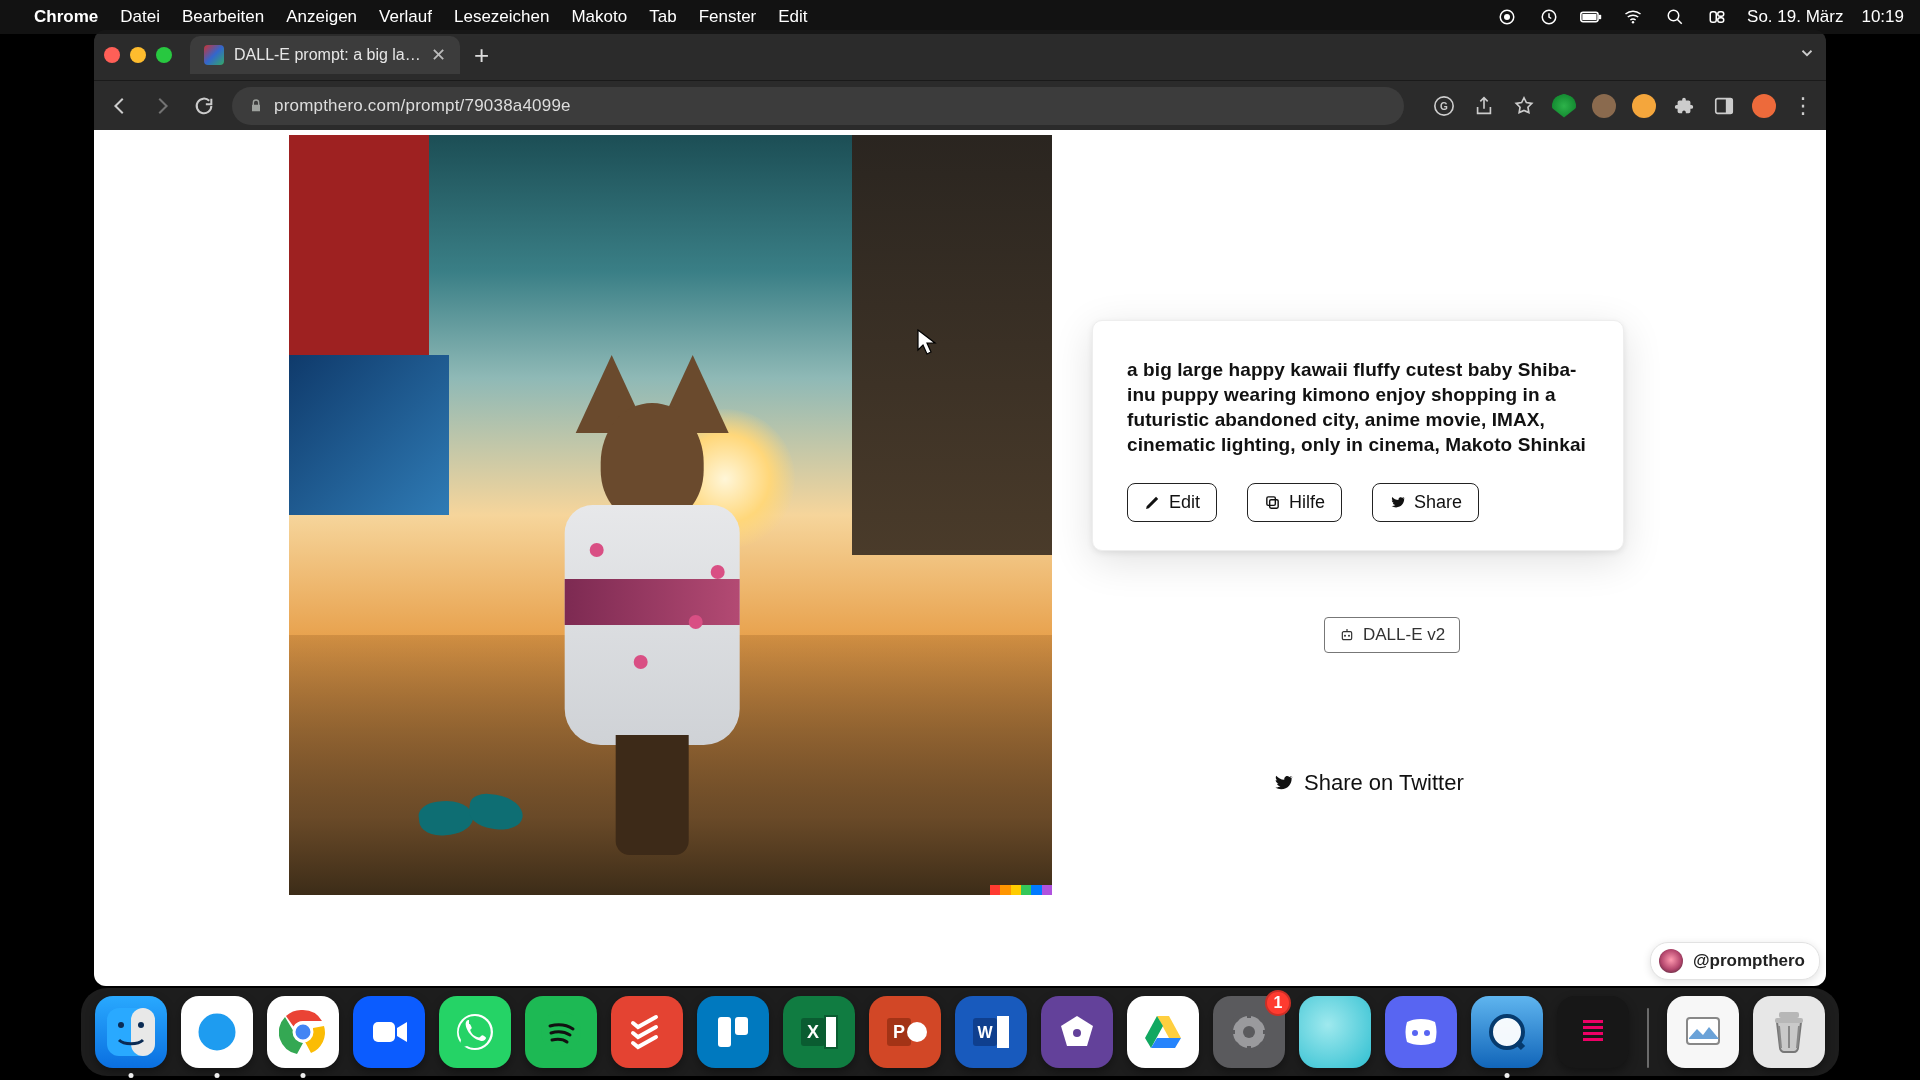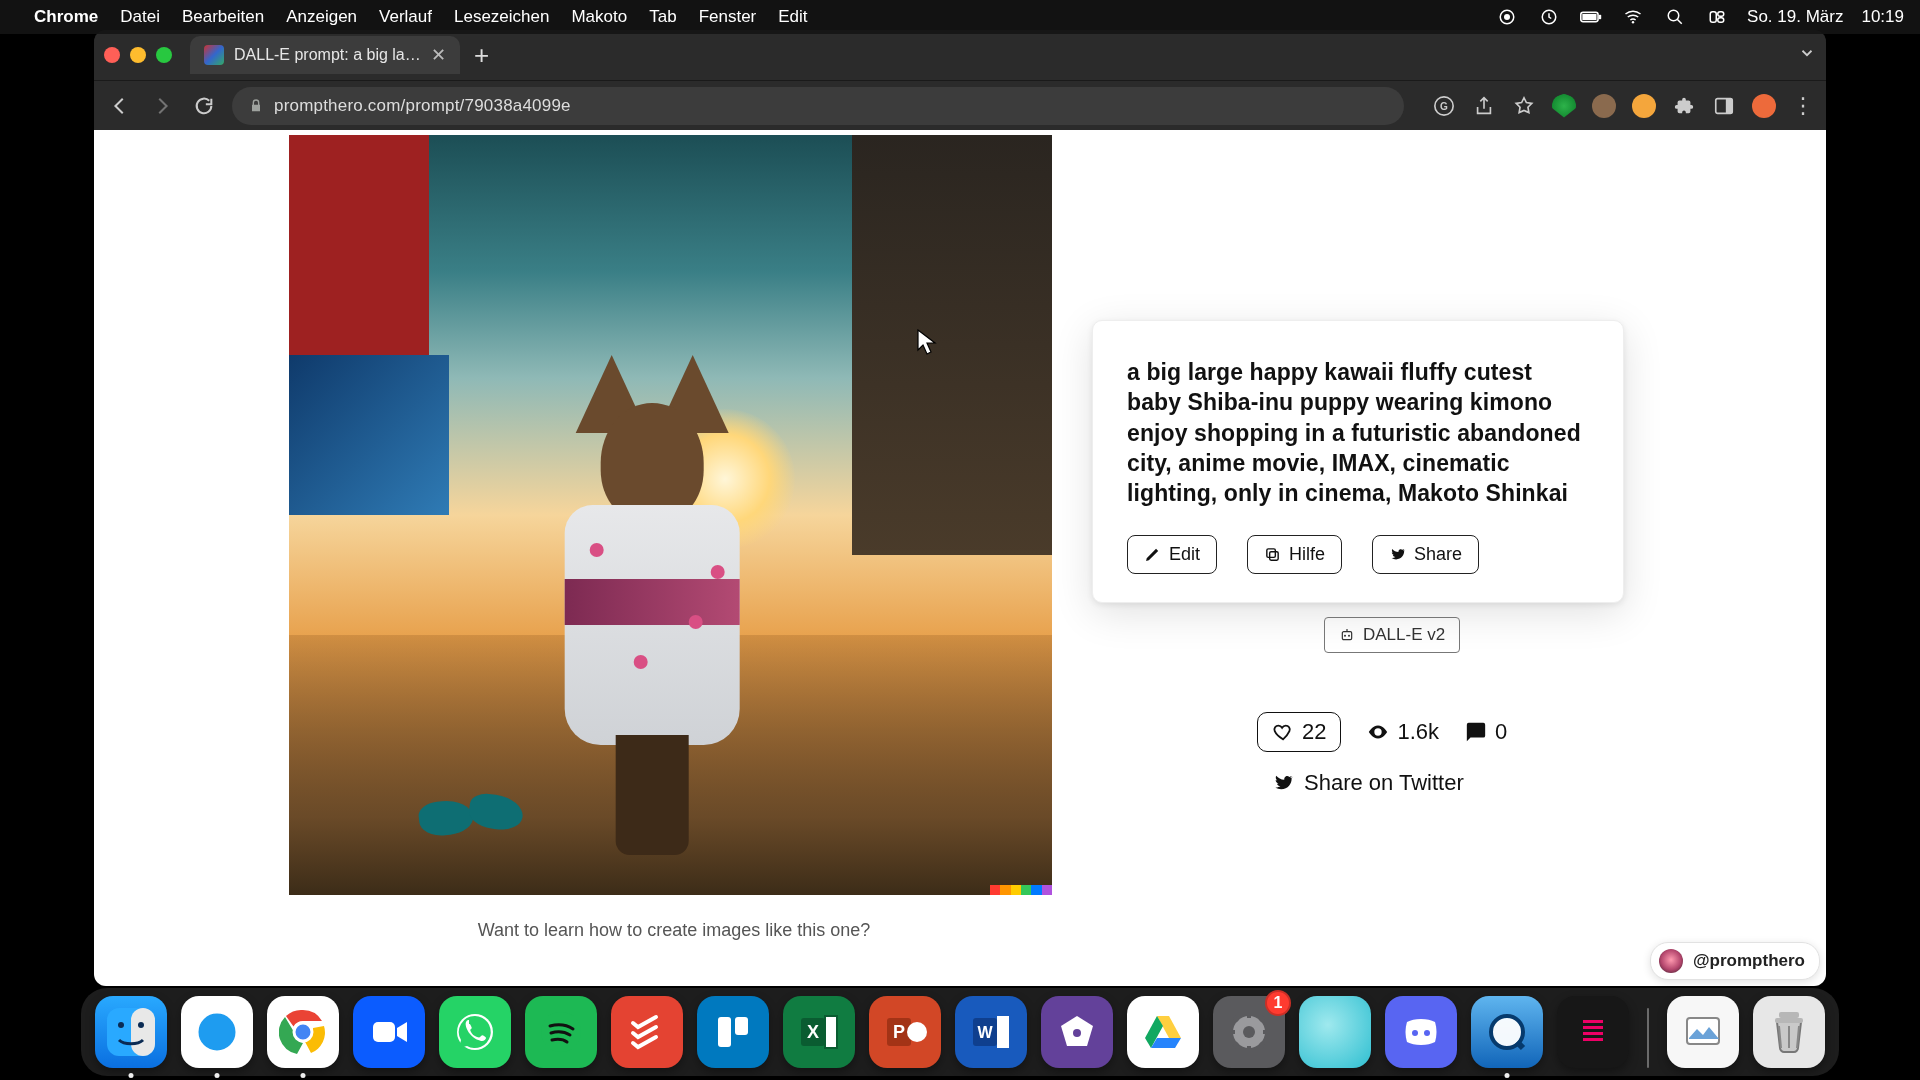--- a/index.html
+++ b/index.html
@@ -60,21 +60,21 @@
 .hero-image .shoes{position:absolute;left:130px;bottom:60px;width:120px;height:50px;}
 .hero-image .shoes span{position:absolute;width:54px;height:34px;background:#0e6e73;border-radius:40% 60% 50% 50%;}
 .hero-image .shoes span:nth-child(1){left:0;bottom:0;transform:rotate(-6deg);}
 .hero-image .shoes span:nth-child(2){left:50px;bottom:6px;transform:rotate(8deg);}
 .hero-image .stripe{position:absolute;right:0;bottom:0;height:10px;width:62px;display:flex;}
 .hero-image .stripe i{flex:1;}
 .hero-image .cursor{position:absolute;left:628px;top:194px;width:20px;height:26px;}
 .hero-image .cursor svg{width:100%;height:100%;}
 
 .prompt-card{position:absolute;left:998px;top:190px;width:532px;background:#fff;border:1px solid #eee;border-radius:10px;box-shadow:0 10px 40px rgba(0,0,0,.12),0 2px 6px rgba(0,0,0,.08);padding:36px 34px 28px;}
-.prompt-text{font-size:23px;font-weight:700;line-height:1.32;color:#111;letter-spacing:.1px;}
+.prompt-text{font-size:19px;font-weight:700;line-height:1.32;color:#111;letter-spacing:.1px;}
 .card-actions{display:flex;gap:30px;margin-top:26px;}
 .btn{display:inline-flex;align-items:center;gap:8px;border:1.5px solid #222;border-radius:8px;padding:8px 16px;font-size:18px;color:#111;background:#fff;}
 .btn svg{width:17px;height:17px;}
 
 .model-chip{position:absolute;left:1230px;top:487px;border:1.5px solid #777;border-radius:4px;padding:7px 14px;font-size:17px;color:#333;display:inline-flex;align-items:center;gap:8px;}
 .model-chip svg{width:16px;height:16px;}
 
 .stats-row{position:absolute;left:1163px;top:582px;display:flex;align-items:center;gap:26px;font-size:22px;color:#111;}
 .like-pill{display:inline-flex;align-items:center;gap:8px;border:1.8px solid #111;border-radius:10px;padding:6px 14px;}
 .stat{display:inline-flex;align-items:center;gap:8px;}
@@ -327,49 +327,28 @@
       <div class="model-chip">
         <svg viewBox="0 0 24 24">
             <rect x="5" y="7" width="14" height="12" rx="2" fill="none" stroke="#333" stroke-width="1.8"></rect>
             <circle cx="9" cy="13" r="1.5" fill="#333"></circle>
             <circle cx="15" cy="13" r="1.5" fill="#333"></circle>
             <path d="M12 3v4" stroke="#333" stroke-width="1.8"></path>
           </svg>
         <span>DALL-E v2</span>
       </div>
 
-      <div class="stats-row">
-        <div class="like-pill">
-          <svg viewBox="0 0 24 24">
-              <path fill="none" stroke="#111" stroke-width="2" d="M12 20s-7-4.5-9-9c-1.4-3.1 1-6 4-6 2 0 3.3 1.2 4 2.4C11.7 6.2 13 5 15 5c3 0 5.4 2.9 4 6-2 4.5-7 9-7 9z"></path>
-            </svg>
-          <span>22</span>
-        </div>
-        <div class="stat">
-          <svg viewBox="0 0 24 24">
-              <path fill="#111" d="M12 5C6 5 2 12 2 12s4 7 10 7 10-7 10-7-4-7-10-7zm0 11a4 4 0 1 1 0-8 4 4 0 0 1 0 8z"></path>
-            </svg>
-          <span>1.6k</span>
-        </div>
-        <div class="stat">
-          <svg viewBox="0 0 24 24">
-              <path fill="#111" d="M20 2H4a2 2 0 0 0-2 2v18l4-4h14a2 2 0 0 0 2-2V4a2 2 0 0 0-2-2z"></path>
-            </svg>
-          <span>0</span>
-        </div>
-      </div>
 
       <div class="twshare">
         <svg viewBox="0 0 24 24">
             <path d="M22 5.9c-.7.3-1.5.6-2.3.7.8-.5 1.5-1.3 1.8-2.2-.8.5-1.7.8-2.6 1-1.5-1.6-4.1-1.2-5.2.8-.4.7-.5 1.5-.3 2.3C9.8 8.3 6.7 6.7 4.6 4.1c-1 1.8-.5 4 1.2 5.1-.6 0-1.2-.2-1.8-.5 0 1.9 1.3 3.5 3.2 3.9-.6.2-1.2.2-1.8.1.5 1.6 2 2.7 3.7 2.7-1.6 1.2-3.5 1.8-5.4 1.6 1.9 1.2 4.1 1.9 6.3 1.9 7.5 0 11.7-6.4 11.4-12.1.8-.6 1.5-1.3 2-2.1z"></path>
           </svg>
         <span>Share on Twitter</span>
       </div>
 
-      <div class="learn">Want to learn how to create images like this one?</div>
 
       <div class="handle-pill">
         <span class="avatar"></span>
         <span>@prompthero</span>
       </div>
     </div>
   </div>
 </div>
 
 <div class="dock-wrap">

